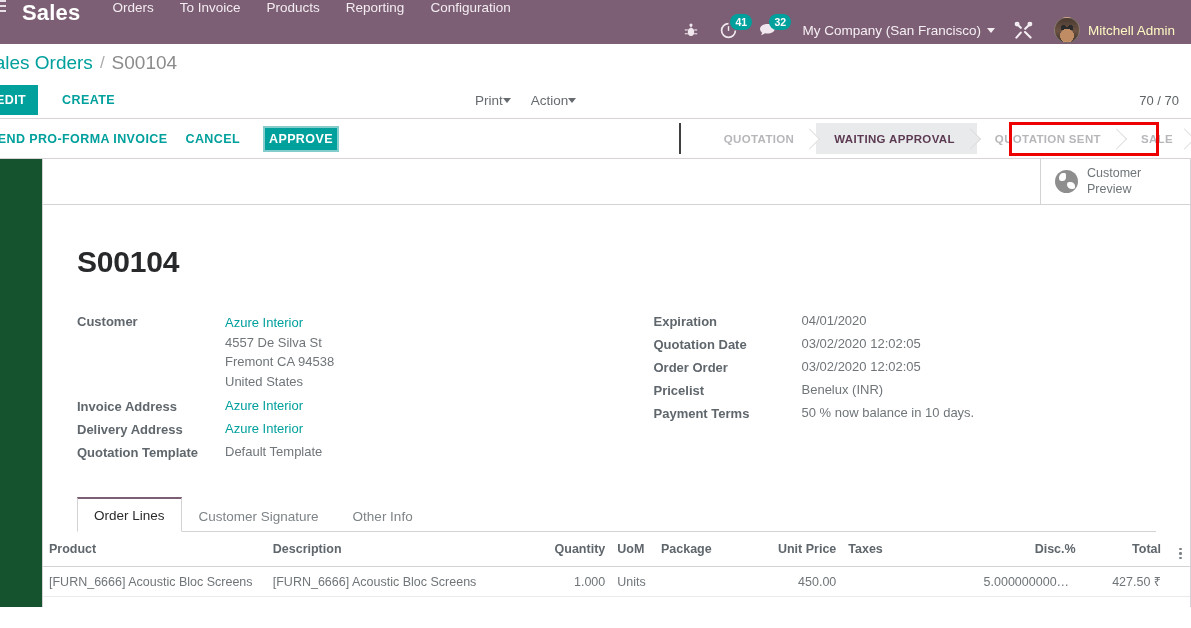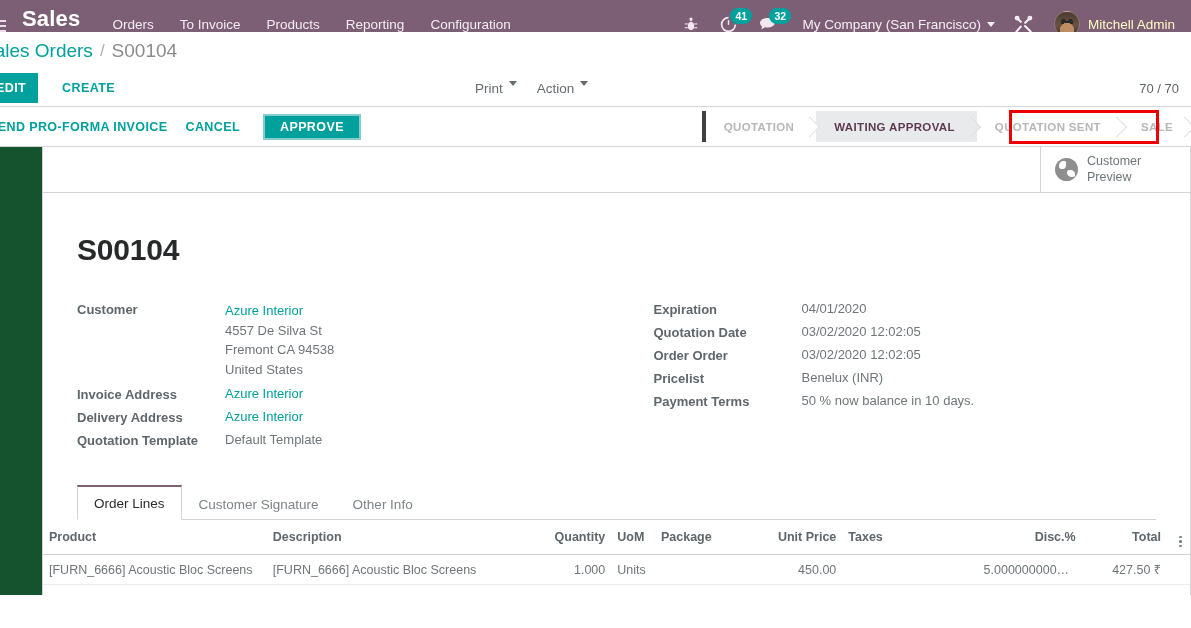--- a/index.html
+++ b/index.html
@@ -5,24 +5,24 @@
   * { box-sizing: border-box; margin: 0; padding: 0; }
   html, body {
     width: 1191px; height: 628px;
     overflow: hidden;
     font-family: "Liberation Sans", sans-serif;
     background: #ffffff;
   }
 
   
   .navbar {
-    height: 32px;
+    height: 44px;
     background: #7c5f74;
     display: flex;
-    align-items: flex-end;
+    align-items: flex-start;
     position: relative;
     color: #ffffff;
     overflow: hidden;
   }
   .apps-toggle {
     width: 26px;
     margin-left: -14px;
     display: flex;
     flex-direction: column;
     align-items: center;
@@ -157,21 +157,21 @@
     margin-left: 14px;
     cursor: pointer;
   }
   .cp-dropdowns {
     position: absolute;
     left: 475px;
     display: flex; align-items: center; gap: 20px;
   }
   .cp-dropdowns > div {
     font-size: 13.5px; color: #666b70;
-    display: flex; align-items: flex-start; gap: 6px;
+    display: flex; align-items: center; gap: 0;
     cursor: pointer;
   }
   .cp-dropdowns .caret-down { border-top-color: #666b70; }
   .pager {
     position: absolute;
     right: 12px;
     font-size: 13px; color: #5e6467;
     white-space: nowrap;
     cursor: pointer;
   }
@@ -197,29 +197,30 @@
     cursor: pointer;
     white-space: nowrap;
   }
   .wf-btn.first { margin-left: -20px; }
   .wf-btn.primary {
     background: #00a09d;
     color: #ffffff;
     border: 2px solid #85cdcc;
     margin-left: 14px;
     height: 26px;
-    padding: 0 15px;
+    padding: 0 4px;
   }
 
   .statusbar {
     position: absolute;
     right: 0; top: 4px;
     display: flex; align-items: stretch;
     height: 31px;
-    border-left: 4px solid #404040;
+    border-left: 2px solid #404040;
+    padding-left: 25px;
   }
   .stage {
     position: relative;
     display: flex; align-items: center;
     padding: 0 22px 0 18px;
     font-size: 11.5px;
     font-weight: bold;
     letter-spacing: .35px;
     color: #b7b7bb;
     background: #ffffff;

